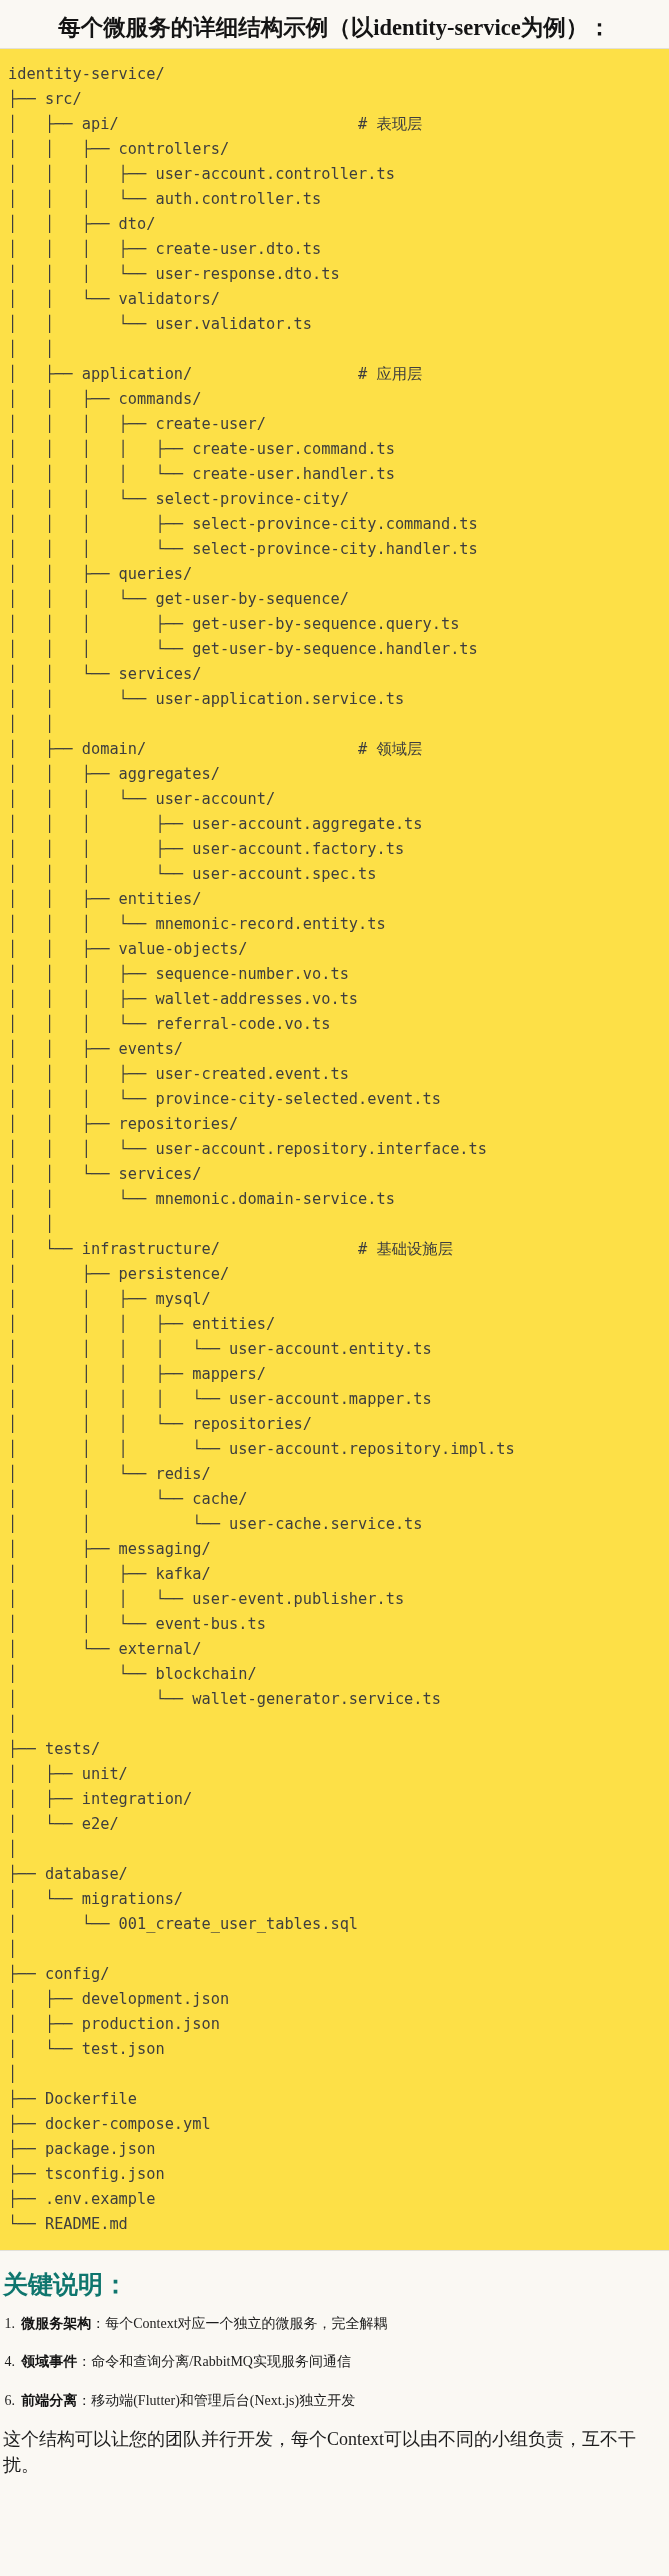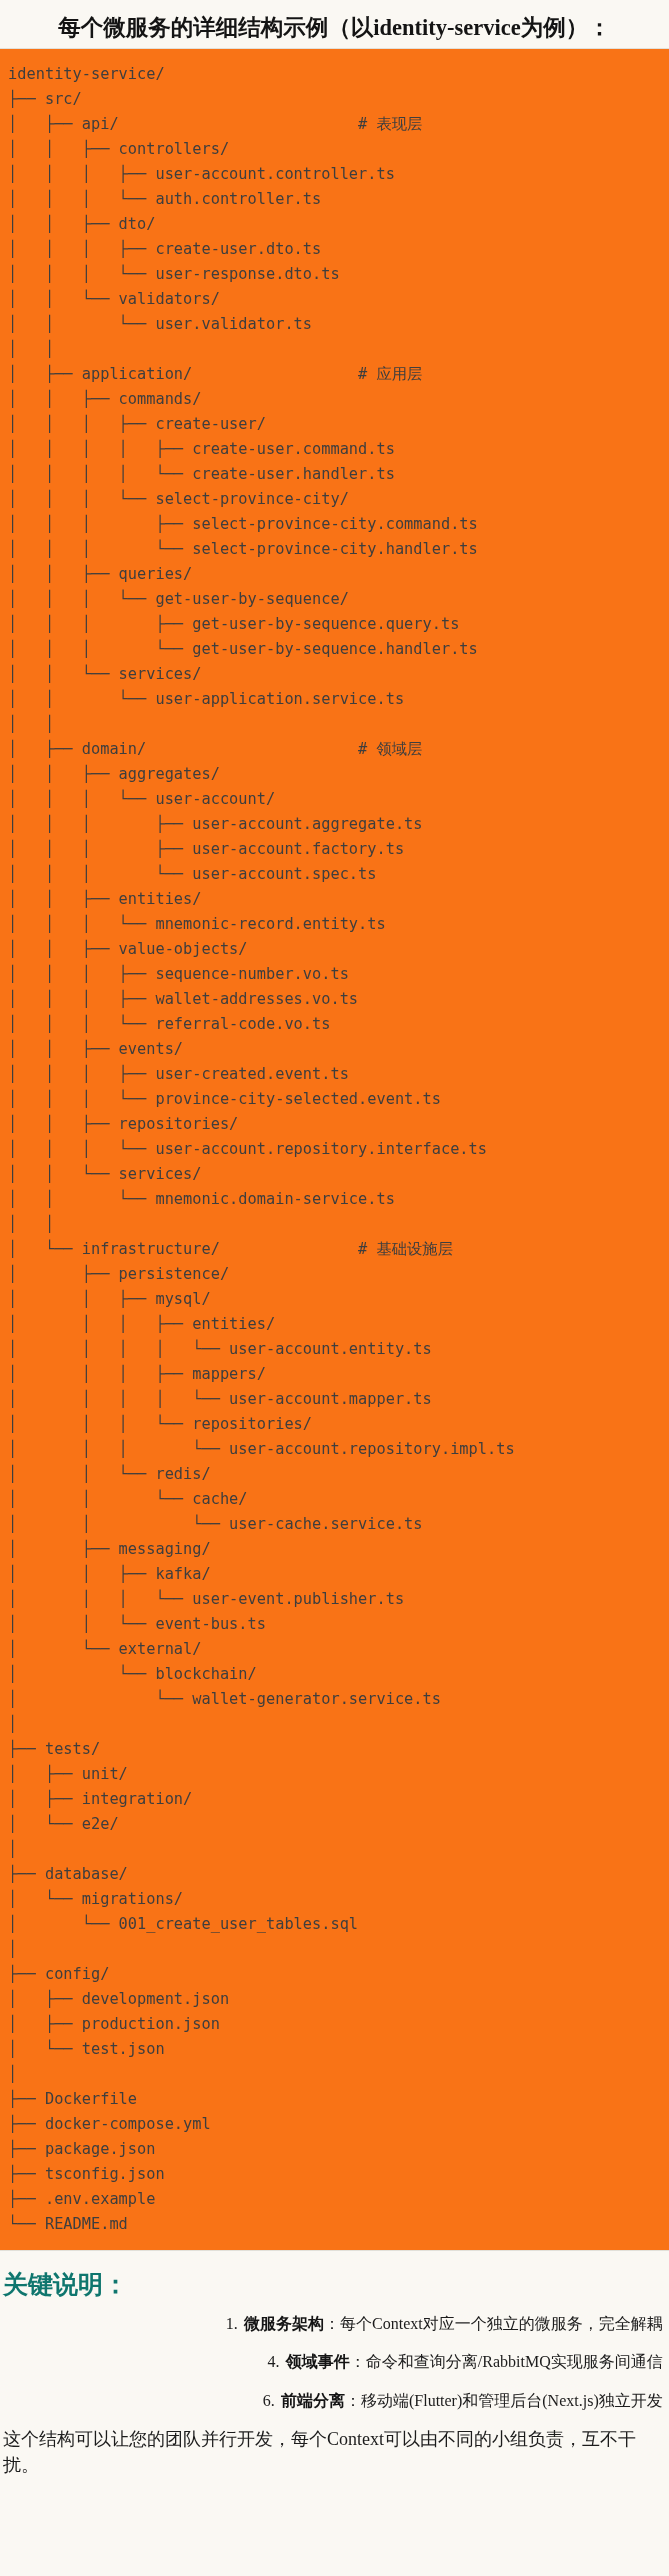--- a/index.html
+++ b/index.html
@@ -20,21 +20,21 @@
     font-size: 22.5px;
     line-height: 25px;
     color: #141414;
     margin: 15px 3.8px 8.1px 3.8px;
     text-align: center;
   }
   .code-block {
     display: block;
     width: 100%;
     margin: 0;
-    background: #f97316;
+    background: #fde047;
     border-top: 0.6px solid #E2E0D9;
     border-bottom: 0.6px solid #E2E0D9;
     padding: 13px 10px 13px 8.1px;
     font-family: "DejaVu Sans Mono", monospace;
     font-size: 15.3px;
     line-height: 25px;
     color: #3E3E3E;
     white-space: pre;
     overflow: hidden;
   }
@@ -42,25 +42,24 @@
     padding: 0 6.3px 0 3.1px;
   }
   .notes-heading {
     font-weight: 700;
     font-size: 25px;
     line-height: 25px;
     color: #0f766e;
     margin: 21px 0 13.8px 0;
   }
   .note-item {
-    font-size: 16px;
+    font-size: 14px;
     line-height: 26px;
     margin: 0 0 12.5px 1.3px;
     color: #1C1C1C;
-    text-align: right;
   }
   .note-num {
     display: inline;
     padding-right: 6.3px;
   }
   .note-term {
     font-weight: 700;
     color: #141414;
   }
   .closing-para {

